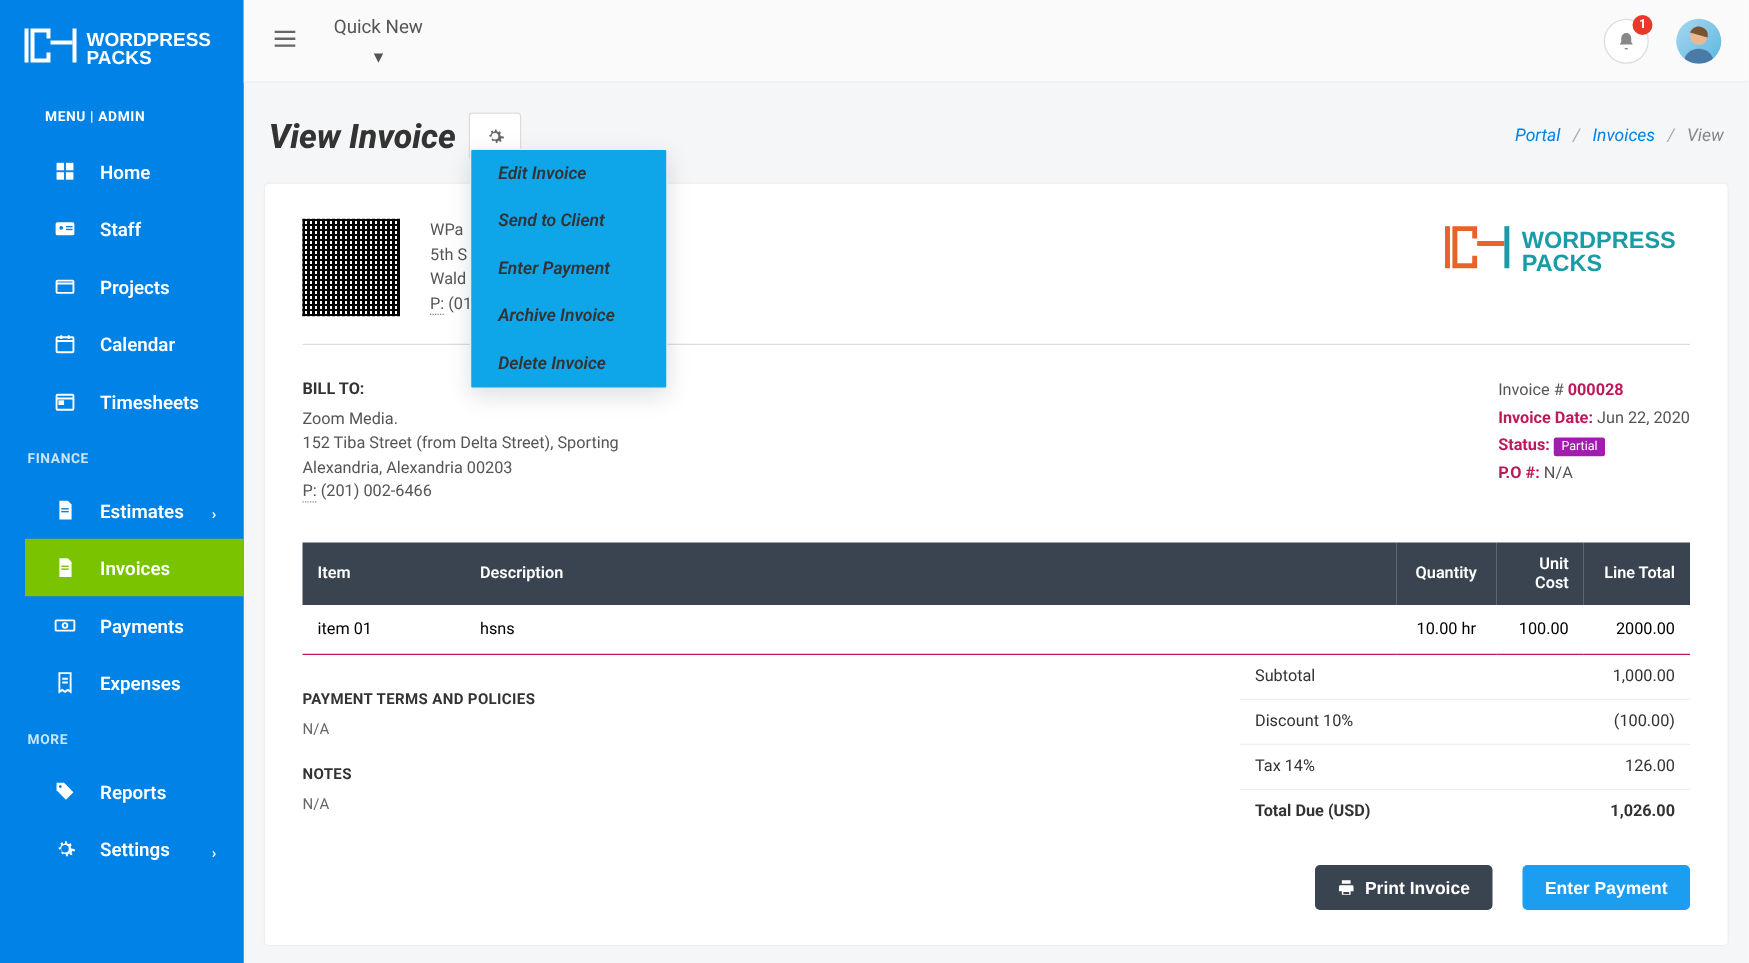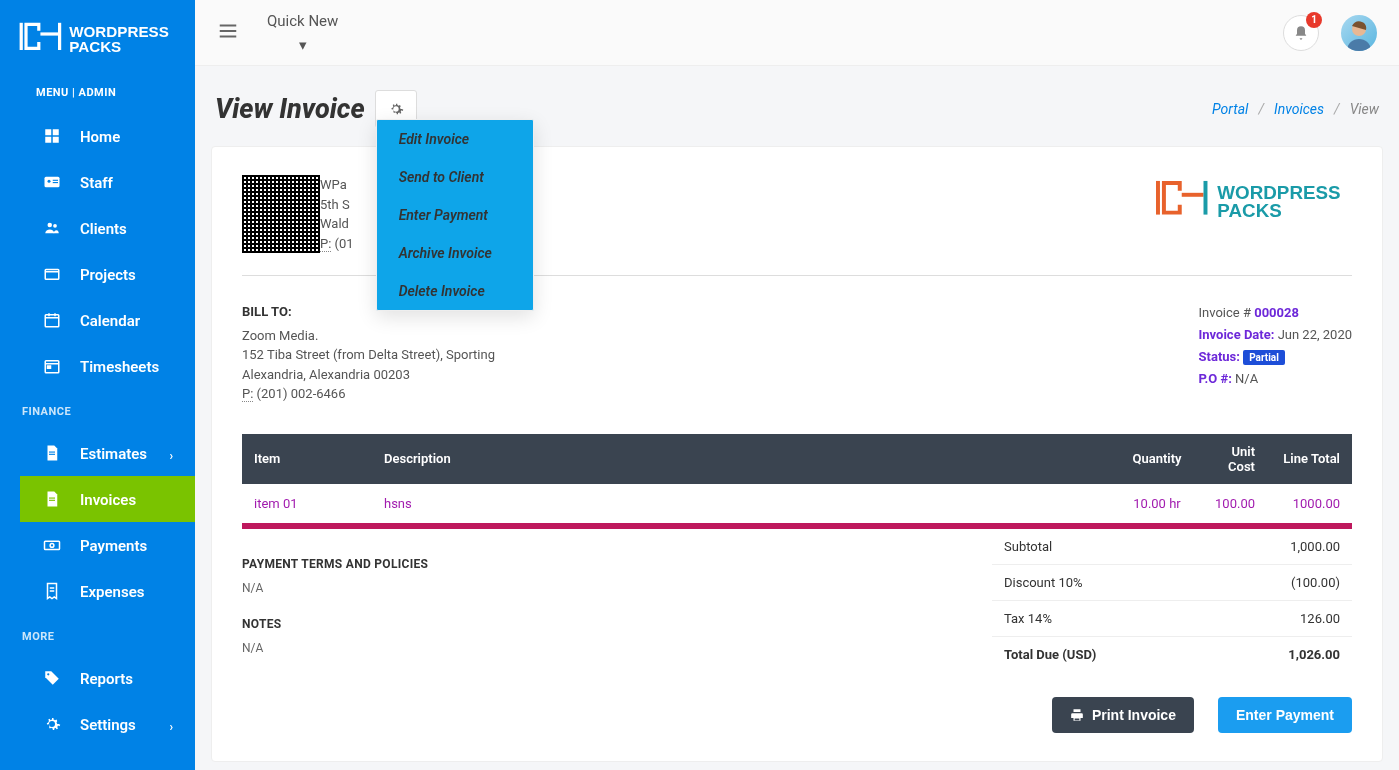--- a/index.html
+++ b/index.html
@@ -27,36 +27,36 @@
 .page-title { font-size: 27px; font-weight: 800; color: #333; margin-right: 10px; }
 .gear-btn { width: 42px; height: 38px; border: 1px solid #ddd; background: #fff; display: flex; align-items: center; justify-content: center; cursor: pointer; border-radius: 3px; position: relative; }
 .dropdown { position: absolute; top: 28px; left: 0; background: #0ea5e9; border: 1px solid #eee; box-shadow: 0 6px 20px rgba(0,0,0,0.12); border-radius: 2px; min-width: 158px; z-index: 10; }
 .dropdown-item { padding: 11px 22px; font-size: 14px; font-weight: 600; color: #333; cursor: pointer; white-space: nowrap; text-align: left; }
 .breadcrumb { margin-left: auto; display: flex; align-items: center; gap: 10px; font-size: 14px; }
 .breadcrumb a { color: #0082e6; cursor: pointer; }
 .breadcrumb .sep { color: #aaa; }
 .breadcrumb .current { color: #888; }
 .card { background: #fff; margin: 0 16px 16px 16px; border: 1px solid #eee; border-radius: 4px; padding: 28px 30px; }
 .inv-head { display: flex; justify-content: space-between; border-bottom: 1px solid #ddd; padding-bottom: 22px; margin-bottom: 26px; }
-.from-block { display: flex; gap: 0; }
+.from-block { display: flex; gap: 24px; }
 .qr { width: 78px; height: 78px; background: repeating-linear-gradient(0deg,#000 0 2px,#fff 2px 4px), repeating-linear-gradient(90deg,#000 0 2px,#fff 2px 4px); background-blend-mode: multiply; }
 .from-text { font-size: 13px; color: #555; line-height: 1.5; }
 .brand-logo { text-align: right; }
 .brand-logo svg { width: 198px; }
 .meta-row { display: flex; justify-content: space-between; margin-bottom: 30px; }
 .bill-to { font-size: 13px; color: #555; line-height: 1.5; }
 .bill-to .lbl { font-weight: 700; color: #333; margin-bottom: 4px; }
 .inv-meta { text-align: left; font-size: 13px; color: #555; line-height: 1.7; }
-.inv-meta b { color: #6d28d9; }
-.status-badge { background: #1d4ed8; color: #fff; font-size: 10px; padding: 2px 6px; border-radius: 2px; font-weight: 700; }
+.inv-meta b { color: #be185d; }
+.status-badge { background: #a21caf; color: #fff; font-size: 10px; padding: 2px 6px; border-radius: 2px; font-weight: 400; }
 table.items { width: 100%; border-collapse: collapse; margin-bottom: 0; }
 table.items th { background: #3a4450; color: #fff; text-align: left; padding: 10px 12px; font-size: 13px; font-weight: 600; }
 table.items th.r, table.items td.r { text-align: right; }
 table.items th.c, table.items td.c { text-align: center; }
-table.items td { padding: 12px 12px; border-bottom: 6px solid #be185d; font-size: 13px; color: #a21caf; }
+table.items td { padding: 12px 12px; border-bottom: 1px solid #be185d; font-size: 13px; color: #000000; }
 .totals { margin-left: auto; width: 360px; margin-top: 0; }
 .totals-row { display: flex; justify-content: space-between; padding: 10px 12px; border-bottom: 1px solid #eee; font-size: 13px; }
 .totals-row:last-child { border-bottom: none; font-weight: 700; }
 .extras { margin-top: 28px; font-size: 12px; }
 .extras .hd { font-weight: 700; color: #333; margin-bottom: 10px; letter-spacing: 0.3px; }
 .extras .val { color: #666; margin-bottom: 22px; }
 .actions { display: flex; justify-content: flex-end; gap: 24px; margin-top: 20px; }
 .btn { padding: 10px 18px; border-radius: 4px; border: none; cursor: pointer; font-size: 14px; font-weight: 600; display: inline-flex; align-items: center; gap: 8px; }
 .btn-dark { background: #3a4450; color: #fff; }
 .btn-primary { background: #1b9df0; color: #fff; }
@@ -95,31 +95,20 @@
     <div class="nav-item">
         <span class="nav-icon">
           <svg width="18" height="18" viewBox="0 0 24 24" fill="#fff">
             <rect x="2" y="5" width="20" height="14" rx="2"></rect>
             <circle cx="8" cy="11" r="2" fill="#0082e6"></circle>
             <rect x="13" y="9" width="7" height="1.5" fill="#0082e6"></rect>
             <rect x="13" y="12" width="7" height="1.5" fill="#0082e6"></rect>
           </svg>
         </span>
         <span>Staff</span>
-      </div>
-    <div class="nav-item">
-        <span class="nav-icon">
-          <svg width="18" height="18" viewBox="0 0 24 24" fill="#fff">
-            <circle cx="9" cy="8" r="3"></circle>
-            <circle cx="16" cy="9" r="2.5"></circle>
-            <path d="M3 19c0-3 3-5 6-5s6 2 6 5"></path>
-            <path d="M14 19c0-2 2-4 4-4s3 2 3 4"></path>
-          </svg>
-        </span>
-        <span>Clients</span>
       </div>
     <div class="nav-item">
         <span class="nav-icon">
           <svg width="18" height="18" viewBox="0 0 24 24" fill="none" stroke="#fff" stroke-width="2">
             <rect x="3" y="6" width="18" height="13" rx="1"></rect>
             <path d="M3 9h18"></path>
           </svg>
         </span>
         <span>Projects</span>
       </div>
@@ -302,21 +291,21 @@
           <th class="r" style="width:70px">Unit Cost</th>
           <th class="r" style="width:85px">Line Total</th>
         </tr>
           </thead>
         <tbody>
           <tr>
             <td>item 01</td>
             <td>hsns</td>
             <td class="c">10.00 hr</td>
             <td class="r">100.00</td>
-            <td class="r">1000.00</td>
+            <td class="r">2000.00</td>
           </tr>
         </tbody>
       </table>
 
       <div class="lower-flex">
         <div class="extras" style="flex:1">
           <div class="hd">PAYMENT TERMS AND POLICIES</div>
           <div class="val">N/A</div>
           <div class="hd">NOTES</div>
           <div class="val">N/A</div>

